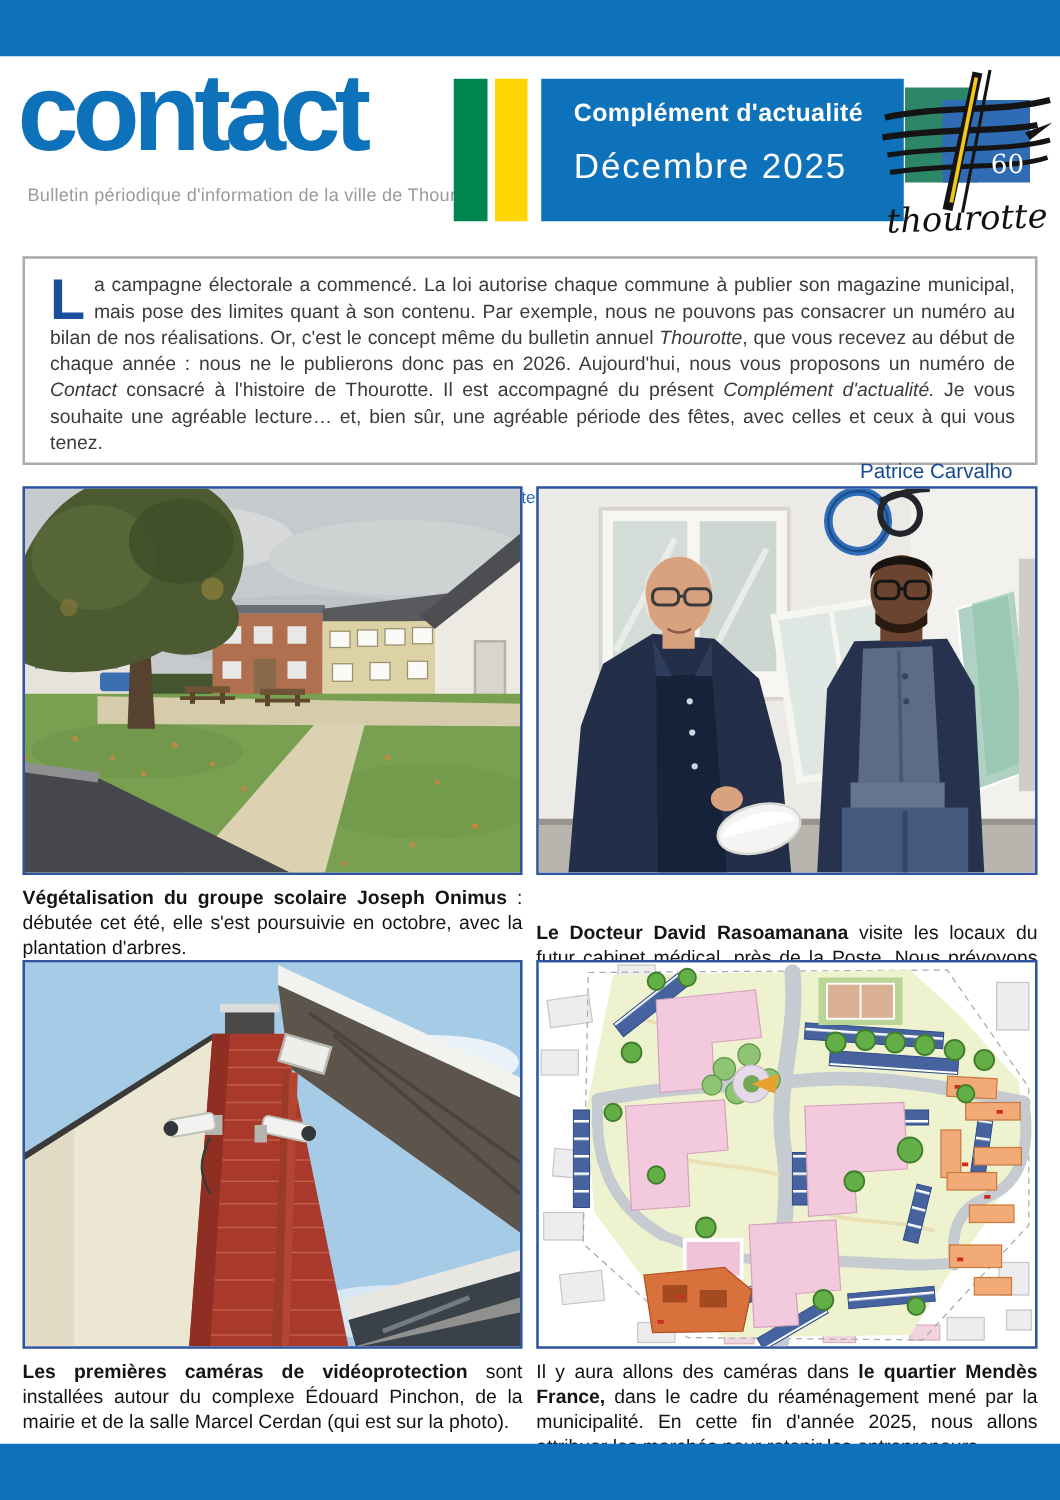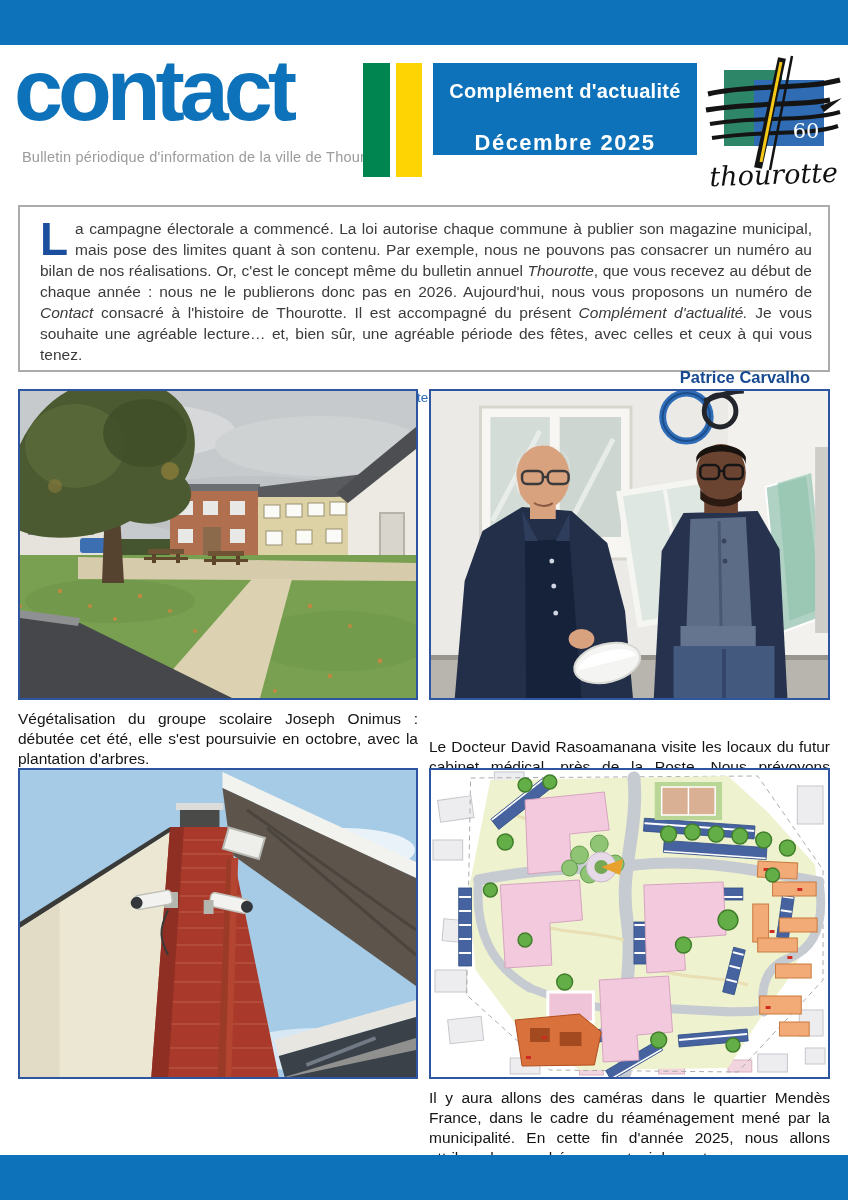--- a/index.html
+++ b/index.html
@@ -10,45 +10,45 @@
   .bar{position:absolute;left:0;width:848px;height:45px;background:var(--blue);}
   .bar.top{top:0}
   .bar.bottom{top:1155px}
 
   .logo-word{position:absolute;left:14px;top:46px;font-size:88px;font-weight:bold;
              color:var(--blue);letter-spacing:-5px;line-height:1;}
   .tagline{position:absolute;left:22px;top:149px;font-size:14.5px;color:#9b9b9b;letter-spacing:.2px;}
   .vbar{position:absolute;top:63px;height:114px;}
   .vbar.green{left:363px;width:27px;background:var(--green);}
   .vbar.yellow{left:396px;width:26px;background:var(--yellow);}
-  .issue-box{position:absolute;left:433px;top:63px;width:264px;height:92px;background:var(--blue);
-             color:#fff;text-align:center;}
+  .issue-box{position:absolute;left:433px;top:63px;width:264px;height:114px;background:var(--blue);
+             color:#fff;padding-left:26px;}
   .issue-label{margin-top:17px;font-size:20px;font-weight:bold;letter-spacing:.3px;}
-  .issue-date{margin-top:27px;font-size:22px;font-weight:bold;letter-spacing:1.5px;}
+  .issue-date{margin-top:14px;font-size:28px;font-weight:normal;letter-spacing:1.5px;}
   .town-logo{position:absolute;left:702px;top:54px;width:144px;height:144px;}
 
   .intro-box{position:absolute;left:18px;top:205px;width:812px;height:167px;
              border:2px solid #ababab;box-sizing:border-box;padding:11px 16px 0 20px;background:#fff;}
   .intro-text{font-size:15.5px;line-height:21px;color:#3b3b3b;text-align:justify;}
   .intro-text .i{font-style:italic;}
   .drop-cap{float:left;font-size:46px;line-height:36px;font-weight:bold;color:var(--dropCap);
             margin:3px 7px 0 0;}
   .signature{text-align:right;margin-top:3px;padding-right:2px;}
-  .sig-name{font-size:16.5px;font-weight:bold;color:var(--sigNavy);}
+  .sig-name{font-size:16.5px;font-weight:normal;color:var(--sigNavy);}
   .sig-title{font-size:13.5px;color:var(--sigBlue);margin-top:3px;}
 
   .photo{position:absolute;border:2px solid var(--photoBorder);box-sizing:border-box;background:#ddd;}
   .photo svg{display:block;width:100%;height:100%;}
   #photo-1{left:18px;top:389px;width:400px;height:311px;}
   #photo-2{left:429px;top:389px;width:401px;height:311px;}
   #photo-3{left:18px;top:768px;width:400px;height:311px;}
   #photo-4{left:429px;top:768px;width:401px;height:311px;}
 
   .caption{position:absolute;font-size:15.5px;line-height:20px;color:#141414;text-align:justify;}
-  .caption .b{font-weight:normal;}
+  .caption .b{font-weight:bold;}
   #caption-1{left:18px;top:709px;width:400px;}
   #caption-2{left:429px;top:709px;width:401px;margin-top:28px;}
   #caption-3{left:18px;top:1088px;width:400px;}
   #caption-4{left:429px;top:1088px;width:401px;}
 </style>
 </head>
 <body>
 
 <div class="page" style="--blue: #0d72b9; --green: #008450; --yellow: #ffd403; --photoBorder: #2d55a0; --sigNavy: #16498f; --sigBlue: #2a6ab5; --dropCap: #1b4f9e;">
 
@@ -420,16 +420,17 @@
       </g>
       <circle cx="172" cy="97" r="15" fill="#e6d9e8" stroke="#c9b8cf"></circle>
       <circle cx="172" cy="97" r="7" fill="#75a855"></circle>
       <path d="M172,97 L194,89 L191,105 Z" fill="#e8a12c"></path>
       <rect x="226" y="12" width="68" height="38" fill="#b9d697"></rect>
       <rect x="233" y="17" width="54" height="28" fill="#d9b093" stroke="#ffffff" stroke-width="1.5"></rect>
       <line x1="260" y1="17" x2="260" y2="45" stroke="#ffffff" stroke-width="1.5"></line>
     </svg>
   </div>
 
+  <div class="caption" id="caption-3"><span class="b">Les premières caméras de vidéoprotection</span><span> sont installées autour du complexe Édouard Pinchon, de la mairie et de la salle Marcel Cerdan (qui est sur la photo).</span></div>
   <div class="caption" id="caption-4"><span>Il y aura allons des caméras dans </span><span class="b">le quartier Mendès France,</span><span> dans le cadre du réaménagement mené par la municipalité. En cette fin d'année 2025, nous allons attribuer les marchés pour retenir les entrepreneurs.</span></div>
 
   <div class="bar bottom"></div>
 </div>
 
 </body></html>

